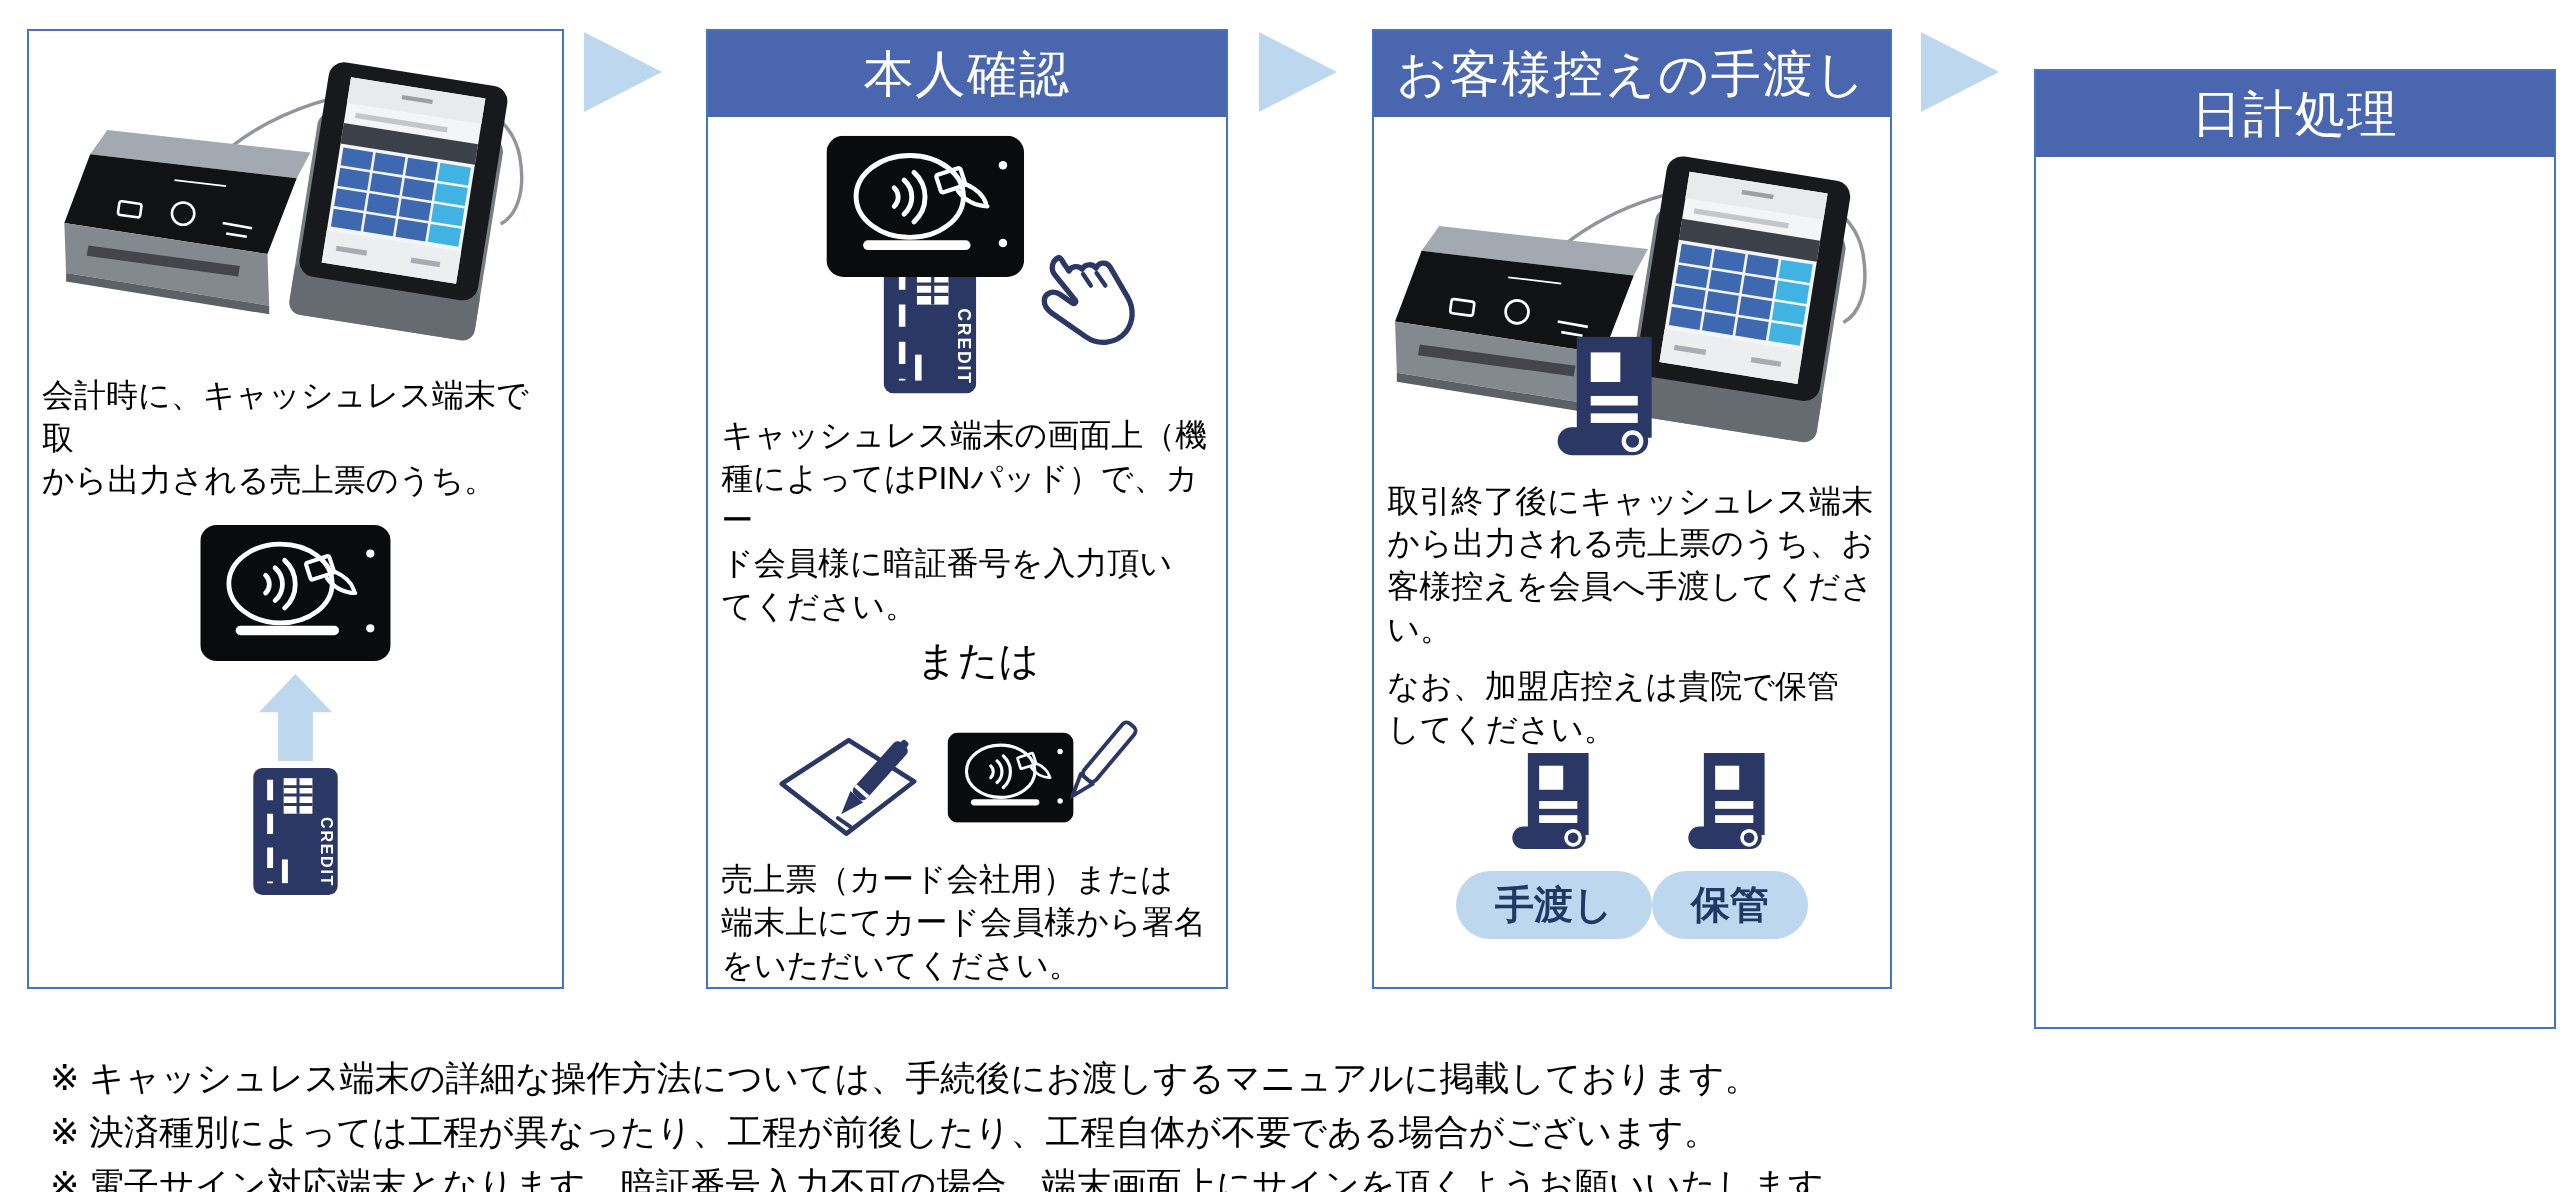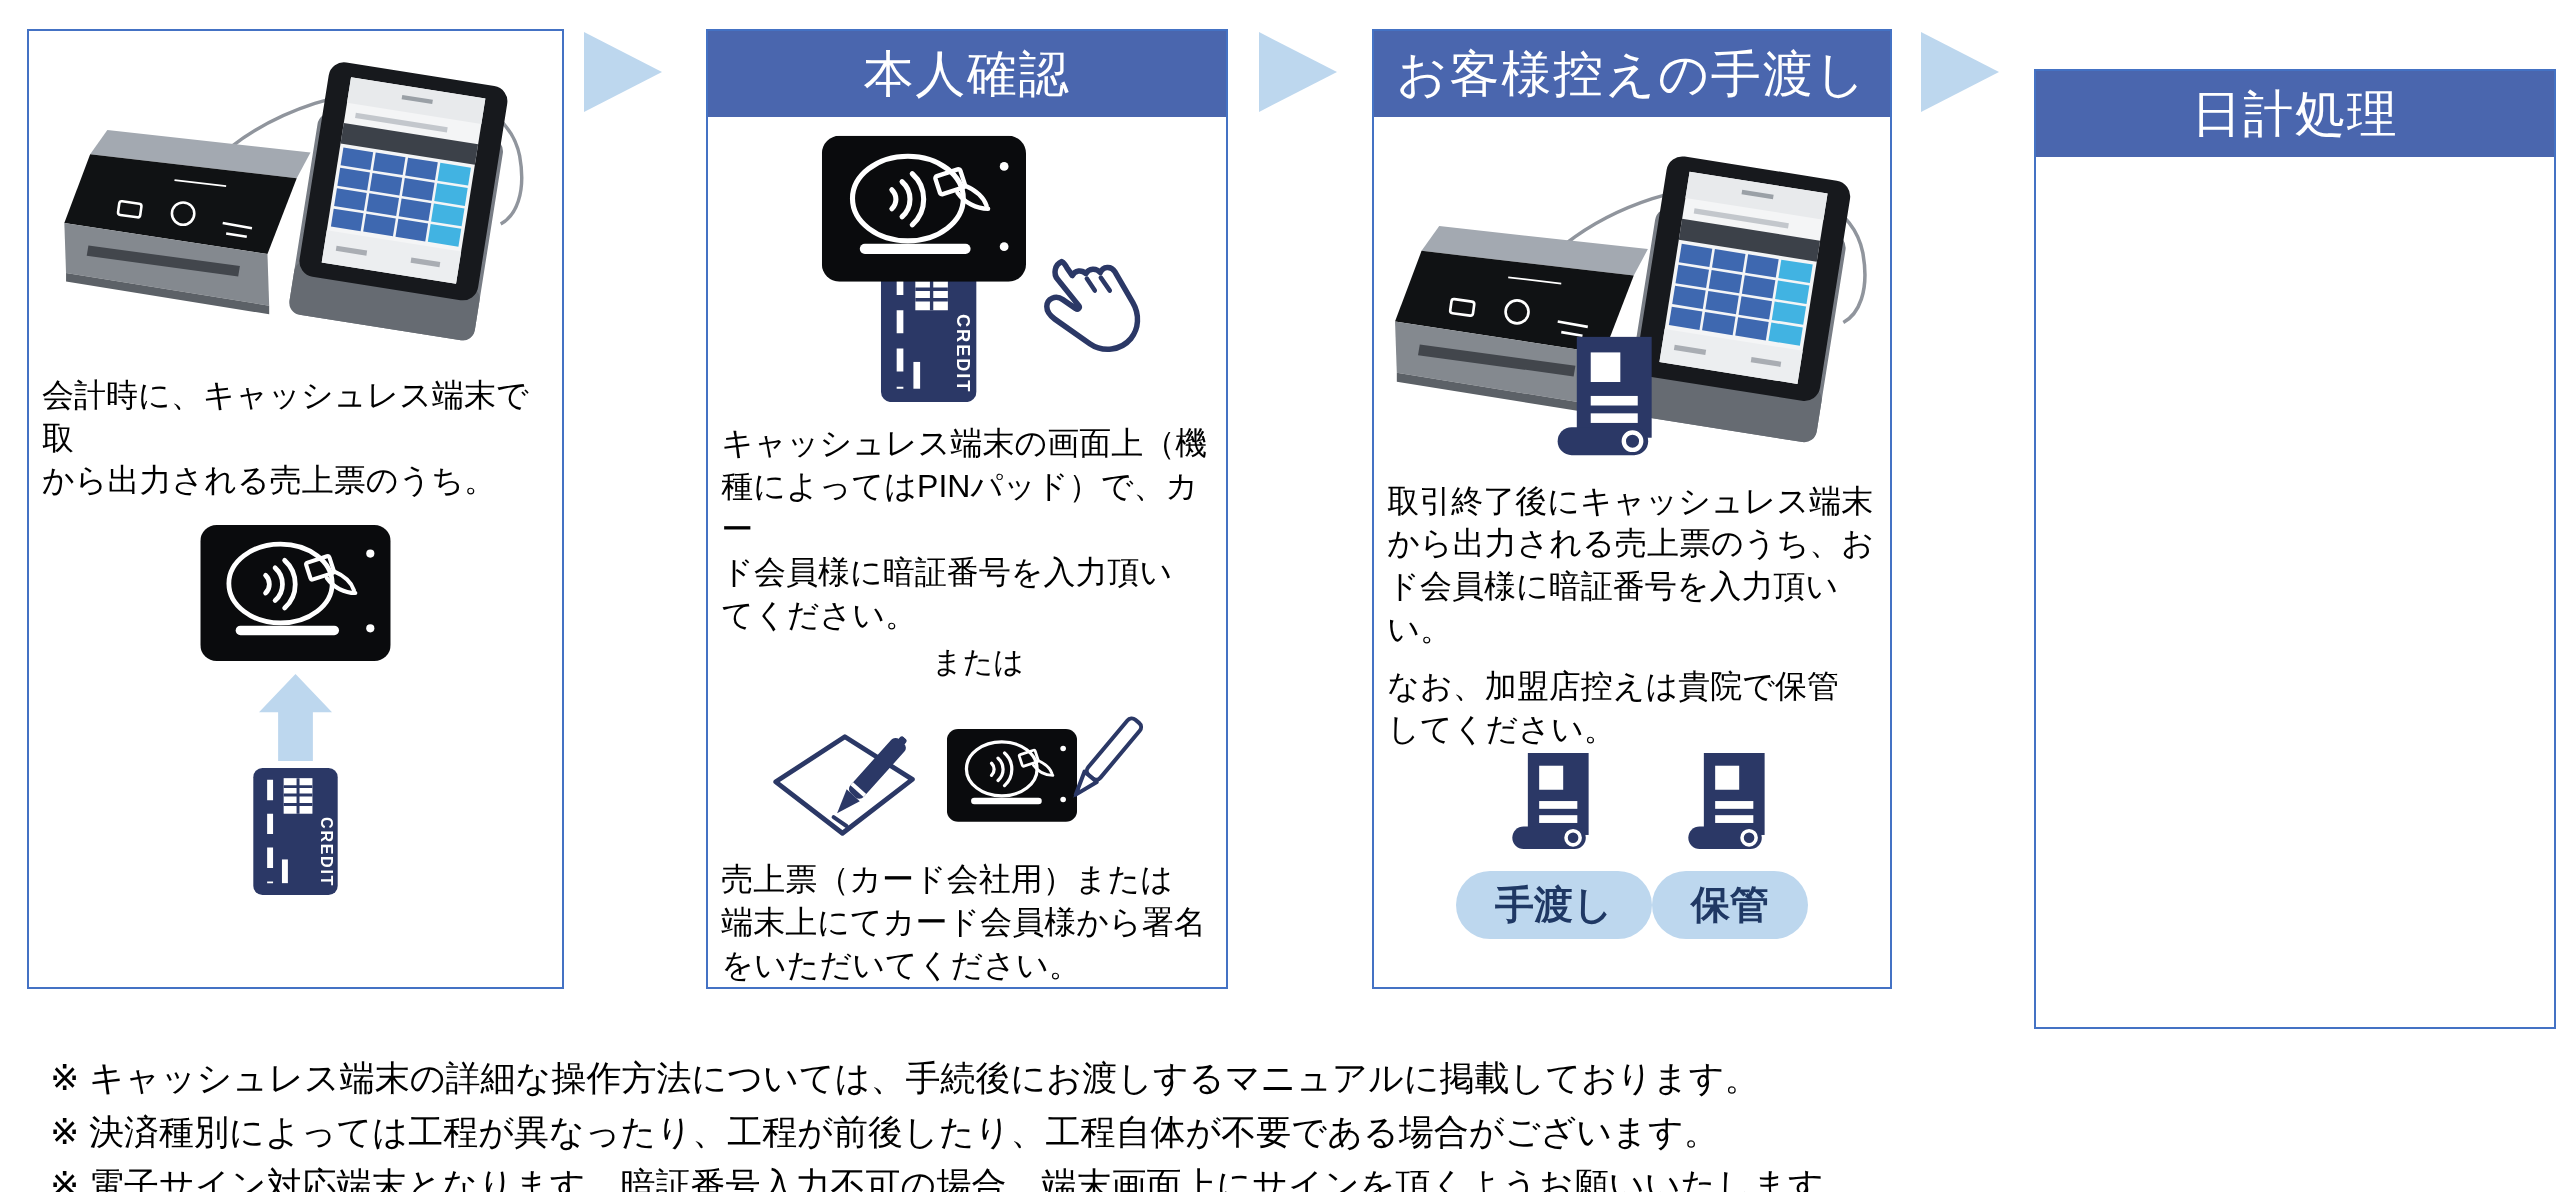--- a/index.html
+++ b/index.html
@@ -22,21 +22,21 @@
     display:flex;align-items:center;justify-content:center;
   }
   .pbody{
     width:100%;flex:1;display:flex;flex-direction:column;align-items:center;
     padding:0 13.3px;box-sizing:border-box;overflow:hidden;
   }
   .txt{
     width:100%;font-size:32px;line-height:1.34;text-align:left;white-space:pre-line;
   }
   .red{color:#c00000;font-weight:bold;}
-  .or{font-size:30px;margin-top:5.3px;margin-left:22px;}
+  .or{font-size:40px;margin-top:5.3px;margin-left:22px;}
   .flow-arrow{
     position:absolute;top:32px;width:0;height:0;
     border-top:40px solid transparent;border-bottom:40px solid transparent;
     border-left:78px solid #bdd7ee;
   }
   #arrow-1{left:584px;} #arrow-2{left:1259px;} #arrow-3{left:1921px;}
   .receipts{display:flex;margin-top:1.8px;}
   .receipt-col{display:flex;flex-direction:column;align-items:center;}
   .pill{
     background:#bdd7ee;color:#1f3864;font-weight:bold;font-size:39px;
@@ -217,21 +217,21 @@
 
 <div class="panel" id="panel-3">
   <div class="panel-header">お客様控えの手渡し</div>
   <div class="pbody">
     <svg class="mt20" width="496" height="336" viewBox="0 0 560 380">
       <use href="#sym-terminal"></use>
       <use href="#sym-receipt" x="190" y="228" width="128" height="148"></use>
     </svg>
     <div class="txt mt10">取引終了後にキャッシュレス端末
 から出力される売上票のうち、お
-ド会員様に暗証番号を入力頂い
+客様控えを会員へ手渡してくださ
 い。</div>
     <div class="txt mt16">なお、加盟店控えは貴院で保管
 してください。</div>
     <div class="receipts">
       <div class="receipt-col">
         <svg width="92" height="106" viewBox="0 0 130 150">
           <use href="#sym-receipt"></use>
         </svg>
         <div class="pill">手渡し</div>
       </div>

